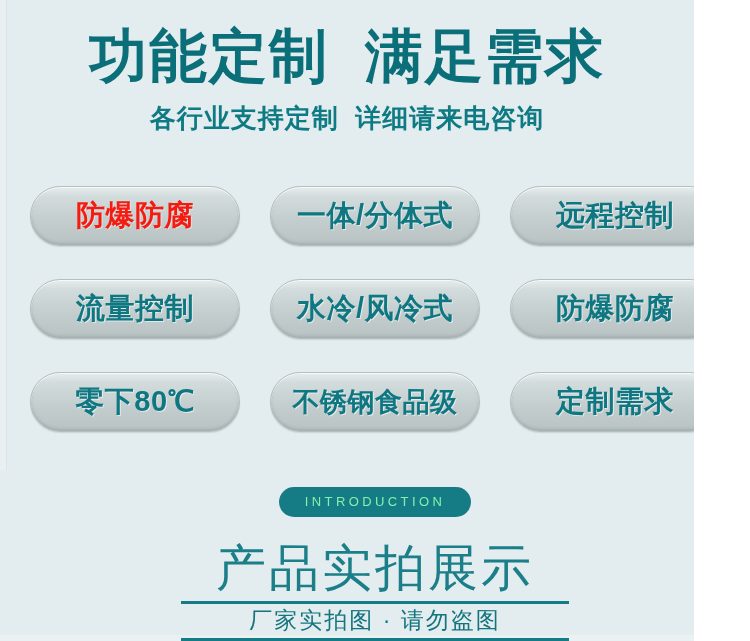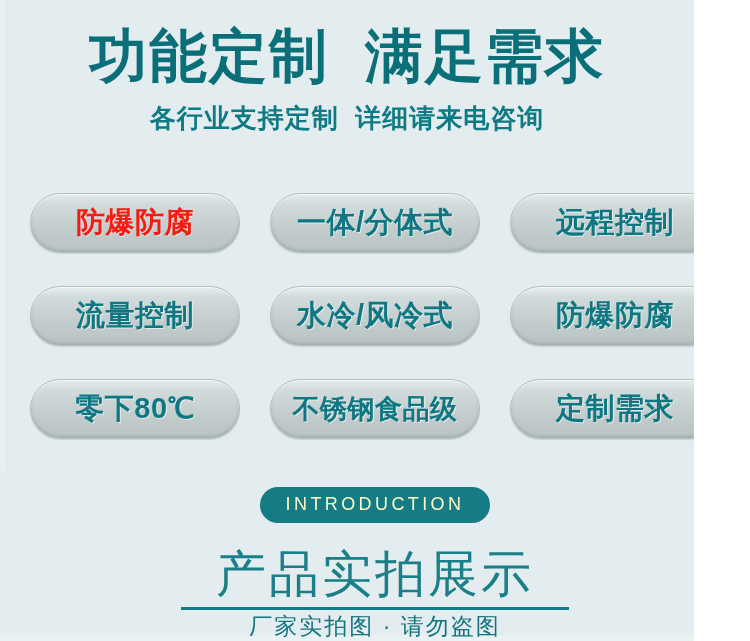--- a/index.html
+++ b/index.html
@@ -43,21 +43,21 @@
     font-size:26px;
     font-weight:bold;
     color:#0e7a84;
     letter-spacing:1px;
     white-space:pre;
   }
 
   
   .pill-grid {
     position:absolute;
-    left:30px; top:193px;
+    left:30px; top:186px;
     width:690px;
     display:grid;
     grid-template-columns:repeat(3, 210px);
     grid-auto-rows:60px;
     column-gap:30px;
     row-gap:33px;
     z-index:2;
   }
   .pill {
     width:210px; height:60px;
@@ -84,22 +84,22 @@
   
   .intro {
     position:absolute;
     left:0; top:487px; width:750px;
     text-align:center;
     z-index:2;
   }
   .intro-badge {
     display:inline-block;
     background:#157b85;
-    color:#fef9c3;
-    font-size:18px;
+    color:#86efac;
+    font-size:13px;
     letter-spacing:3.4px;
     padding:7px 26px 8px;
     border-radius:18px;
     cursor:default;
   }
   .intro-headline {
     margin-top:24px;
     font-size:50px;
     font-weight:400;
     color:#1b7f89;

